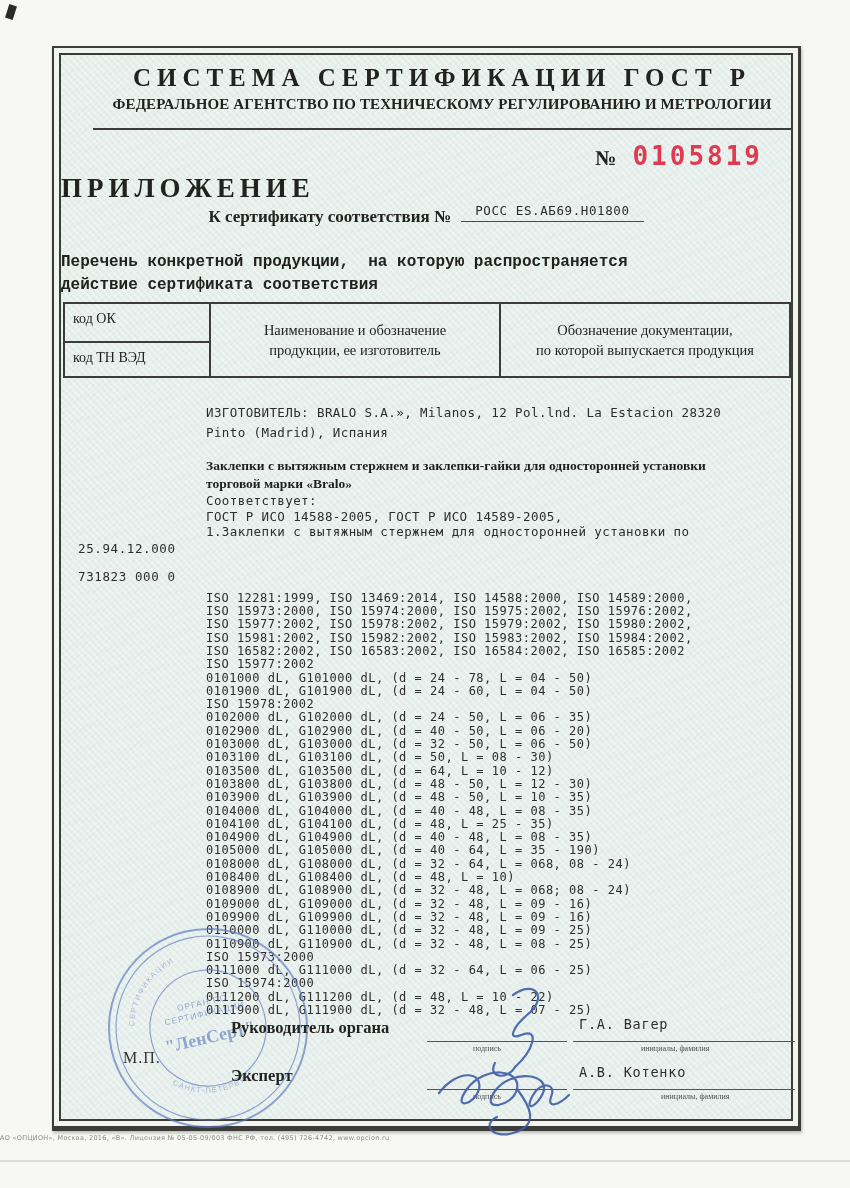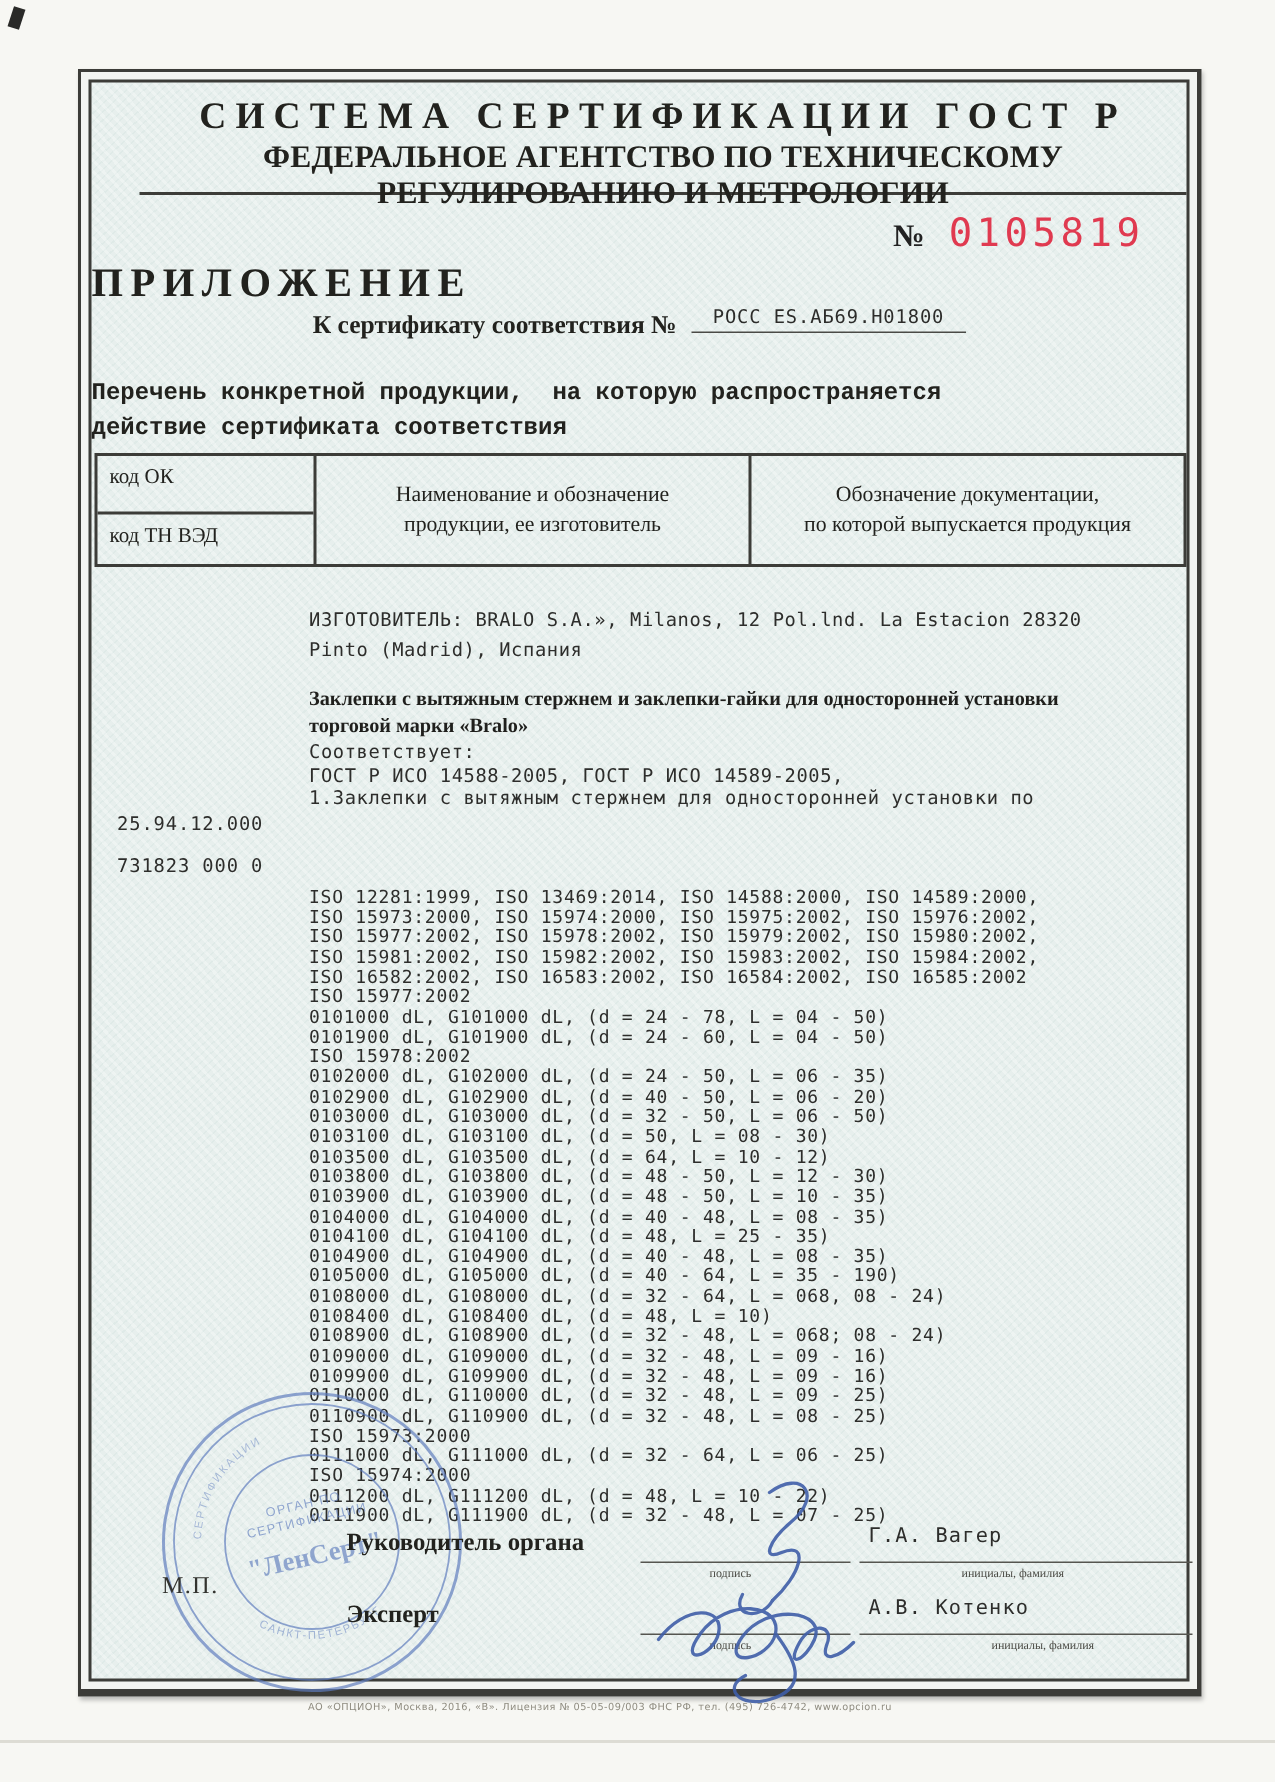--- a/index.html
+++ b/index.html
@@ -30,30 +30,30 @@
 
   .cert-header{
     position:absolute;left:0;right:0;top:0;height:64px;
     border-bottom:2px solid #3c3c38;
     text-align:center;padding-top:9px;box-sizing:content-box;margin-left:32px;
   }
   .cert-header .h1{
     font-size:25px;font-weight:bold;letter-spacing:6px;color:#22221e;line-height:28px;
   }
   .cert-header .h2{
-    font-size:21px;font-weight:bold;letter-spacing:0.1px;color:#22221e;line-height:24px;
+    font-size:15px;font-weight:bold;letter-spacing:0.1px;color:#22221e;line-height:24px;
   }
 
   .number-row{
     position:absolute;top:86px;right:28px;display:flex;align-items:baseline;
   }
   .number-row .no-sign{font-size:21px;font-weight:bold;color:#222;}
   .number-row .no-value{
     font-family:"DejaVu Sans Mono","Liberation Mono",monospace;
-    font-size:26px;letter-spacing:3px;margin-left:16px;font-weight:400;
+    font-size:26px;letter-spacing:3px;margin-left:16px;font-weight:700;
   }
 
   .doc-title{
     position:absolute;top:118px;left:0;right:0;text-align:left;
     font-size:27px;font-weight:bold;letter-spacing:5px;color:#22221e;
   }
 
   .cert-line{
     position:absolute;top:152px;left:0;right:0;text-align:center;
   }
@@ -105,27 +105,27 @@
   .nline2{left:512px;top:1012px;width:222px;height:22px;}
   .sig-caption{position:absolute;font-size:8px;color:#4c4c46;}
   .cap-s1{left:412px;top:989px;}
   .cap-s2{left:412px;top:1037px;}
   .cap-n1{left:580px;top:989px;}
   .cap-n2{left:600px;top:1037px;}
   .sig-name{position:absolute;font-family:"DejaVu Sans Mono","Liberation Mono",monospace;
     font-size:13.5px;letter-spacing:.8px;color:#2d2d2b;}
   .name1{left:518px;top:961px;}
   .name2{left:518px;top:1009px;}
-  .mp-label{position:absolute;left:47px;top:994px;font-size:16px;color:#33332f;letter-spacing:1px;}
+  .mp-label{position:absolute;left:62px;top:994px;font-size:16px;color:#33332f;letter-spacing:1px;}
 
   .stamp{position:absolute;left:40px;top:866px;width:214px;height:214px;transform:rotate(-13deg);opacity:.85;}
   .sig-scrawl{position:absolute;left:356px;top:930px;width:190px;height:160px;}
 
   .footer-line{
-    position:absolute;left:0;top:1134px;width:800px;text-align:center;
+    position:absolute;left:0;top:1134px;width:800px;
     font-family:"DejaVu Sans","Liberation Sans",sans-serif;
     font-size:6.5px;color:#8f8c80;letter-spacing:.3px;
   }
 </style>
 </head>
 <body>
 
 <div class="corner-mark"></div>
 <div class="bottom-edge"></div>
 

